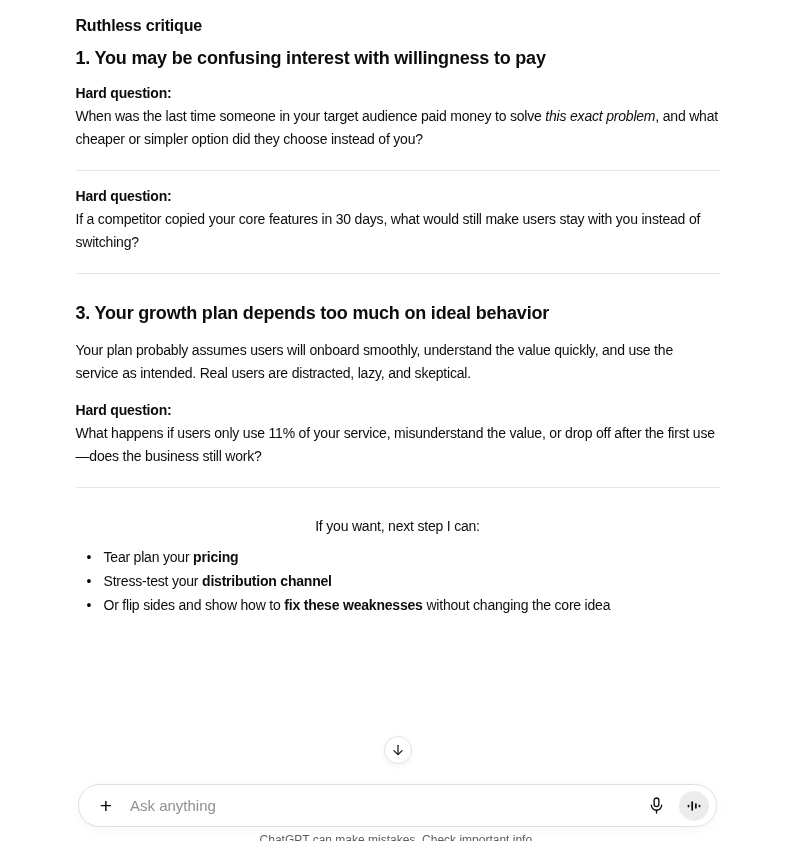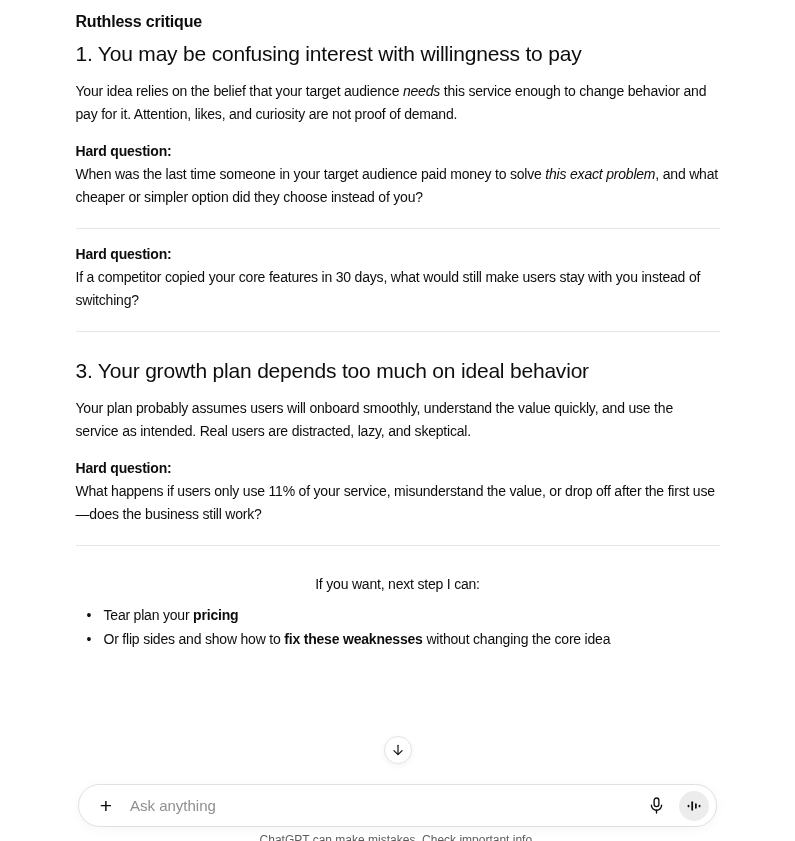--- a/index.html
+++ b/index.html
@@ -8,35 +8,36 @@
     width: 795px; height: 841px;
     background: #ffffff;
     overflow: hidden;
     font-family: "Liberation Sans", sans-serif;
     color: #0d0d0d;
   }
   .page { position: relative; width: 795px; height: 841px; overflow: hidden; }
 
   .content {
     width: 644px;
-    margin: 12px auto;
+    margin: 0 auto;
+    padding-top: 16px;
     font-size: 14px;
     letter-spacing: -0.2px;
   }
 
   h1.msg-title {
     font-size: 16px;
     font-weight: 700;
     line-height: 20px;
     margin: 0;
   }
 
   .section h2 {
-    font-size: 21px;
-    font-weight: 400;
+    font-size: 18px;
+    font-weight: 700;
     line-height: 20px;
     margin: 29px 0 0 0;
   }
   .section:first-of-type h2 { margin-top: 12px; }
 
   .section p.body {
     margin: 16px 0 0 0;
     line-height: 23px;
   }
   .section p.hard {
@@ -168,39 +169,39 @@
 
 <div class="page">
 
   <main class="content">
     <article>
       <h1 class="msg-title">Ruthless critique</h1>
 
       <div id="sections">
           <section class="section">
             <h2>1. You may be confusing interest with willingness to pay</h2>
-            <p class="body"><span>Your idea relies on the belief that your target audience </span><em>needs</em><span> this service enough to change behavior and pay for it. Attention, likes, and curiosity are not proof of demand.</span></p>
             <p class="hard"><strong>Hard question:</strong><br><span>When was the last time someone in your target audience paid money to solve </span><em>this exact problem</em><span>, and what cheaper or simpler option did they choose instead of you?</span></p>
           </section>
           <hr class="divider">
           <section class="section">
             <p class="hard"><strong>Hard question:</strong><br><span>If a competitor copied your core features in 30 days, what would still make users stay with you instead of switching?</span></p>
           </section>
           <hr class="divider">
           <section class="section">
             <h2>3. Your growth plan depends too much on ideal behavior</h2>
             <p class="body"><span>Your plan probably assumes users will onboard smoothly, understand the value quickly, and use the service as intended. Real users are distracted, lazy, and skeptical.</span></p>
             <p class="hard"><strong>Hard question:</strong><br><span>What happens if users only use 11% of your service, misunderstand the value, or drop off after the first use—does the business still work?</span></p>
           </section>
           <hr class="divider">
         </div>
 
       <p class="followup-intro">If you want, next step I can:</p>
       <ul class="followup-list" id="bullets">
           <li><span>Tear plan your </span><strong>pricing</strong></li>
+          <li><span>Stress-test your </span><strong>distribution channel</strong></li>
           <li><span>Or flip sides and show how to </span><strong>fix these weaknesses</strong><span> without changing the core idea</span></li>
         </ul>
     </article>
   </main>
 
   <button class="scroll-btn">
     <svg width="14" height="14" viewBox="0 0 24 24" fill="none" stroke="#0d0d0d" stroke-width="2" stroke-linecap="round" stroke-linejoin="round">
       <path d="M12 4v15"></path>
       <path d="M5 13l7 7 7-7"></path>
     </svg>

